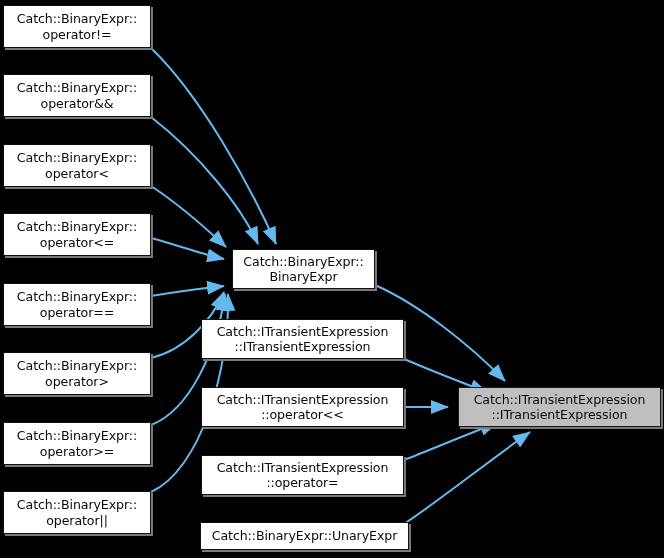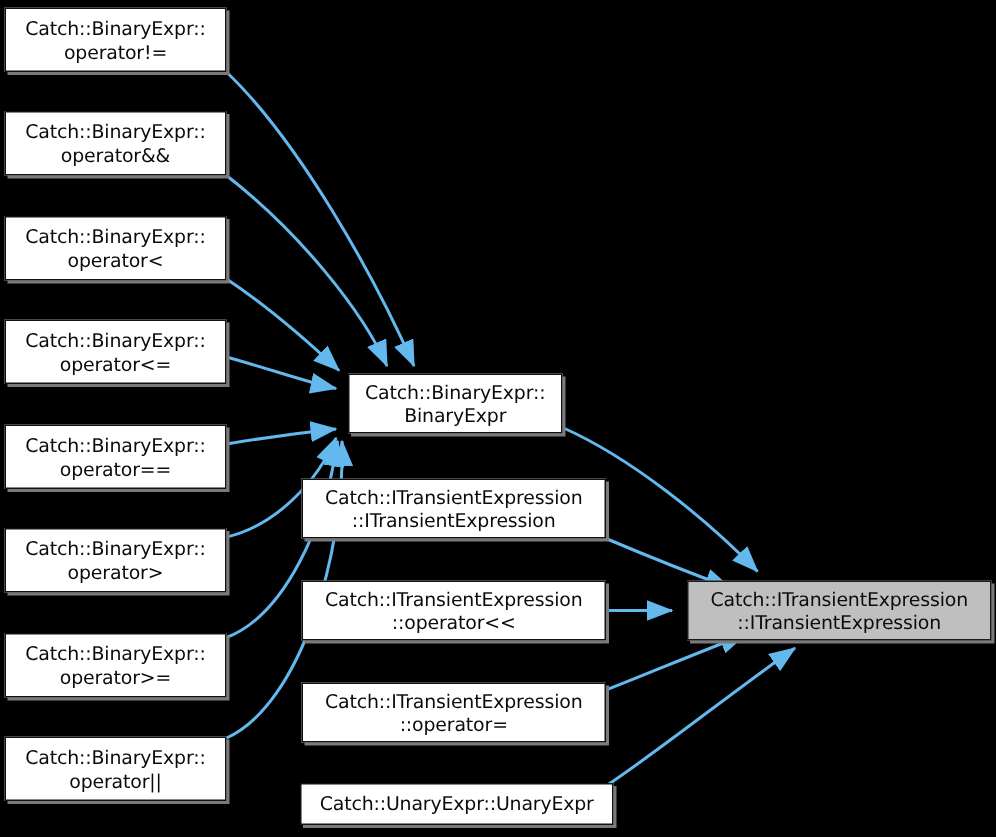--- a/index.html
+++ b/index.html
@@ -95,18 +95,18 @@
       <div class="node" style="left: 3px; top: 491px; width: 148px; height: 43px;"><span class="label">Catch::BinaryExpr::
 operator||</span></div>
       <div class="node" style="left: 232px; top: 249px; width: 143px; height: 40px;"><span class="label">Catch::BinaryExpr::
 BinaryExpr</span></div>
       <div class="node" style="left: 201px; top: 319px; width: 203px; height: 40px;"><span class="label">Catch::ITransientExpression
 ::ITransientExpression</span></div>
       <div class="node" style="left: 201px; top: 387px; width: 203px; height: 40px;"><span class="label">Catch::ITransientExpression
 ::operator&lt;&lt;</span></div>
       <div class="node" style="left: 201px; top: 455px; width: 203px; height: 40px;"><span class="label">Catch::ITransientExpression
 ::operator=</span></div>
-      <div class="node" style="left: 200px; top: 522px; width: 209px; height: 28px;"><span class="label">Catch::UnaryExpr::UnaryExpr</span></div>
+      <div class="node" style="left: 200px; top: 522px; width: 209px; height: 28px;"><span class="label">Catch::BinaryExpr::UnaryExpr</span></div>
       <div class="node current" style="left: 458px; top: 387px; width: 203px; height: 40px;"><span class="label">Catch::ITransientExpression
 ::ITransientExpression</span></div>
     </div>
 
 </div>
 
 </body></html>

